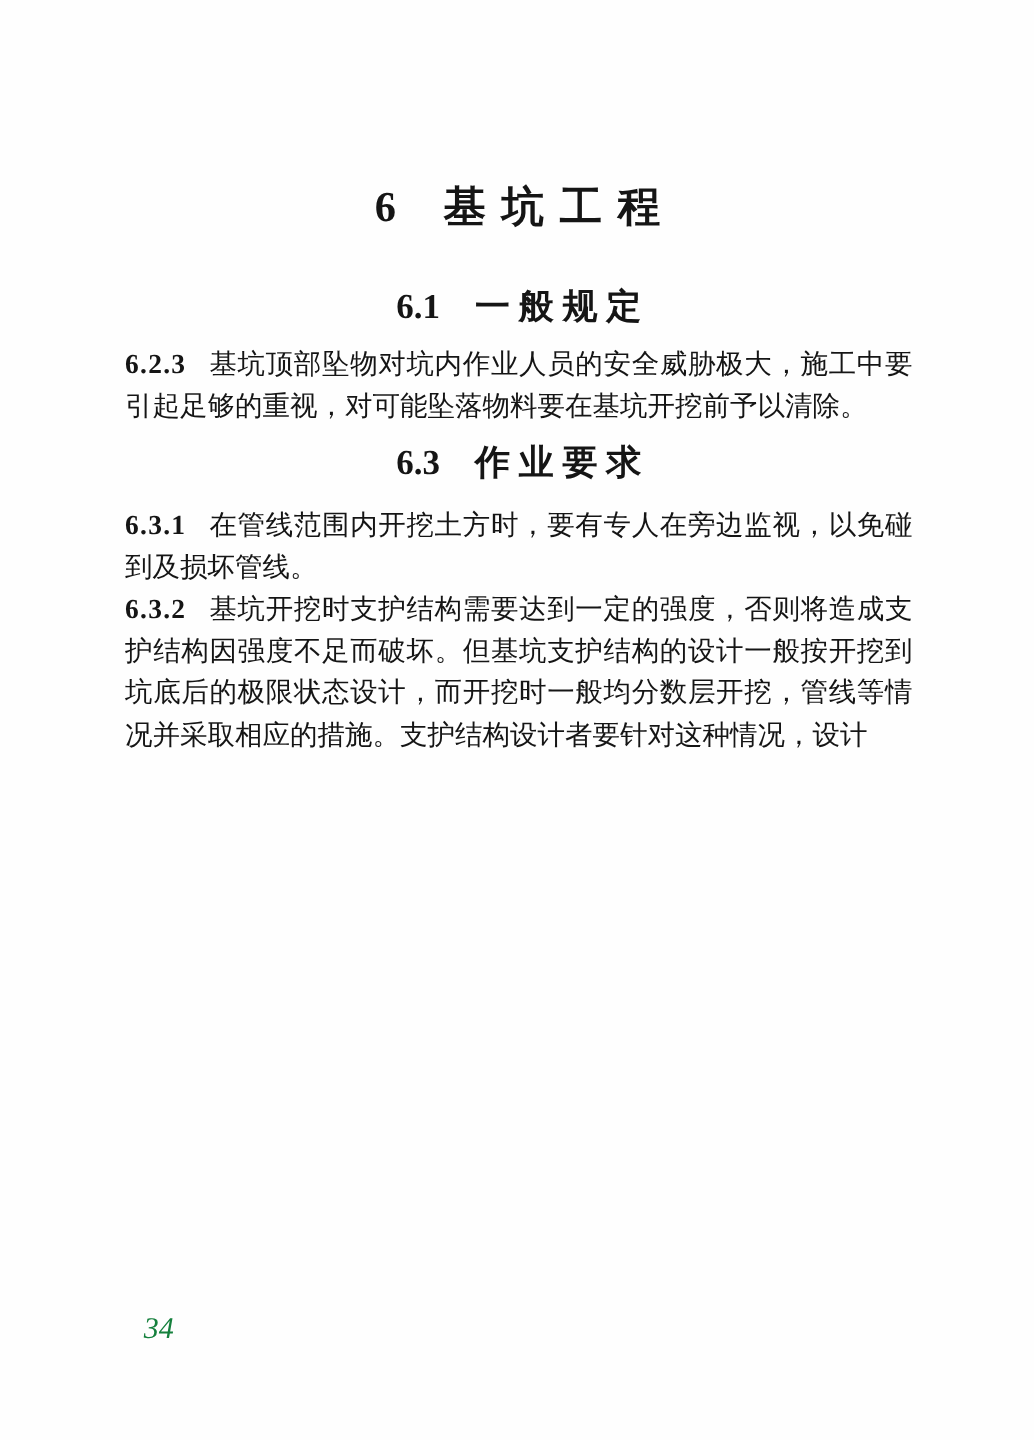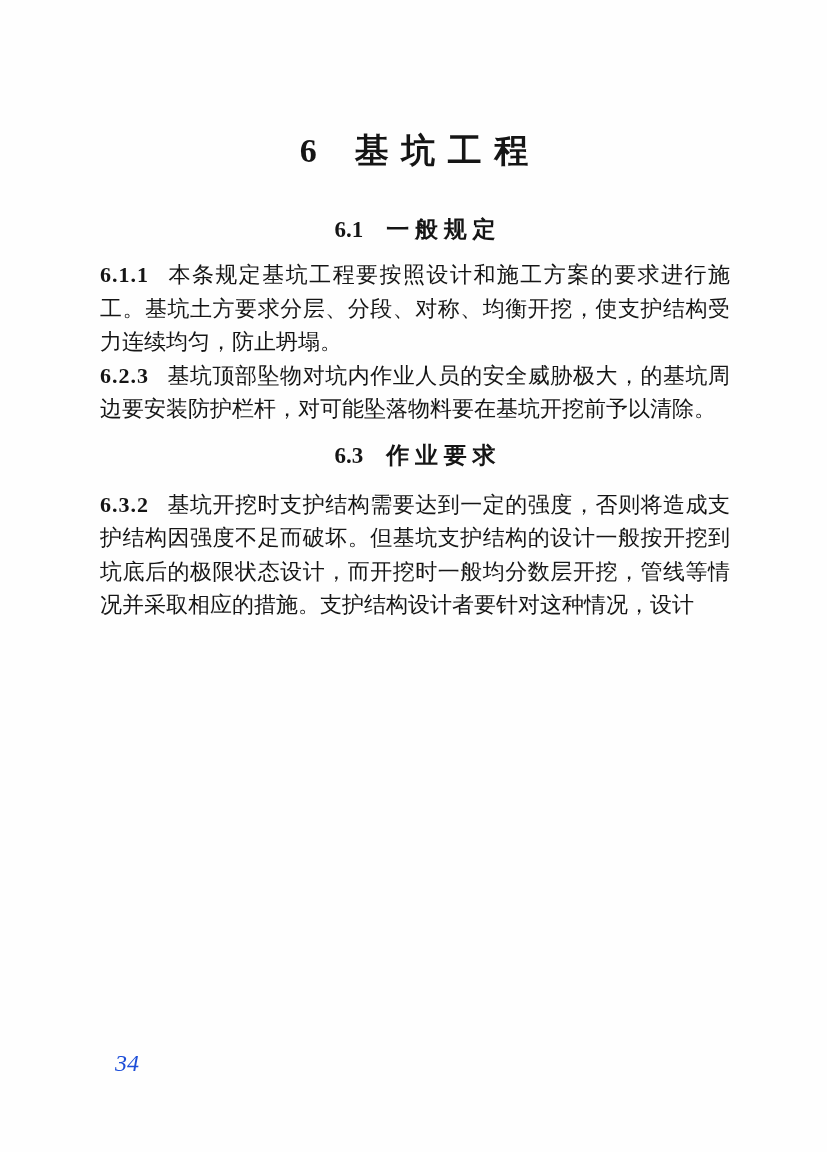--- a/index.html
+++ b/index.html
@@ -16,34 +16,34 @@
     overflow: hidden;
   }
   .page {
     position: absolute;
     inset: 0;
     background: #fefefe;
   }
   .content {
     position: absolute;
     left: 100px;
-    top: 0;
+    top: 16px;
     width: 630px;
   }
   .chapter-title {
     margin: 130px 0 0 0;
     font-size: 34px;
     line-height: 42px;
     font-weight: bold;
     text-align: center;
     letter-spacing: 2px;
     white-space: nowrap;
   }
   .section-heading {
-    font-size: 23px;
+    font-size: 28px;
     line-height: 30px;
     font-weight: bold;
     text-align: center;
     margin: 0;
     white-space: nowrap;
   }
   .sh-1 { margin-top: 43px; margin-bottom: 13px; }
   .sh-2 { margin-top: 10px; margin-bottom: 16px; }
   .sh-3 { margin-top: 15px; margin-bottom: 17px; text-align: center; }
   .para {
@@ -58,41 +58,41 @@
     margin-right: 18px;
     letter-spacing: 1px;
   }
   .page-number {
     position: absolute;
     left: 115px;
     top: 1048px;
     font-size: 24px;
     line-height: 30px;
     font-style: italic;
-    color: #1d4ed8;
+    color: #15803d;
   }
 </style>
 </head>
 <body>
 
 <div class="page">
   <div class="content">
 
     <h1 class="chapter-title">6　基 坑 工 程</h1>
 
     <h2 class="section-heading sh-1">6.1　一 般 规 定</h2>
 
-    <p class="para"><span class="pnum">6.1.1</span><span>本条规定基坑工程要按照设计和施工方案的要求进行施工。基坑土方要求分层、分段、对称、均衡开挖，使支护结构受力连续均匀，防止坍塌。</span></p>
 
 
 
 
-    <p class="para"><span class="pnum">6.2.3</span><span>基坑顶部坠物对坑内作业人员的安全威胁极大，的基坑周边要安装防护栏杆，对可能坠落物料要在基坑开挖前予以清除。</span></p>
+    <p class="para"><span class="pnum">6.2.3</span><span>基坑顶部坠物对坑内作业人员的安全威胁极大，施工中要引起足够的重视，对可能坠落物料要在基坑开挖前予以清除。</span></p>
 
     <h2 class="section-heading sh-3">6.3　作 业 要 求</h2>
 
+    <p class="para"><span class="pnum">6.3.1</span><span>在管线范围内开挖土方时，要有专人在旁边监视，以免碰到及损坏管线。</span></p>
 
     <p class="para"><span class="pnum">6.3.2</span><span>基坑开挖时支护结构需要达到一定的强度，否则将造成支护结构因强度不足而破坏。但基坑支护结构的设计一般按开挖到坑底后的极限状态设计，而开挖时一般均分数层开挖，管线等情况并采取相应的措施。支护结构设计者要针对这种情况，设计</span></p>
 
   </div>
 
   <div class="page-number">34</div>
 </div>
 
 </body></html>

